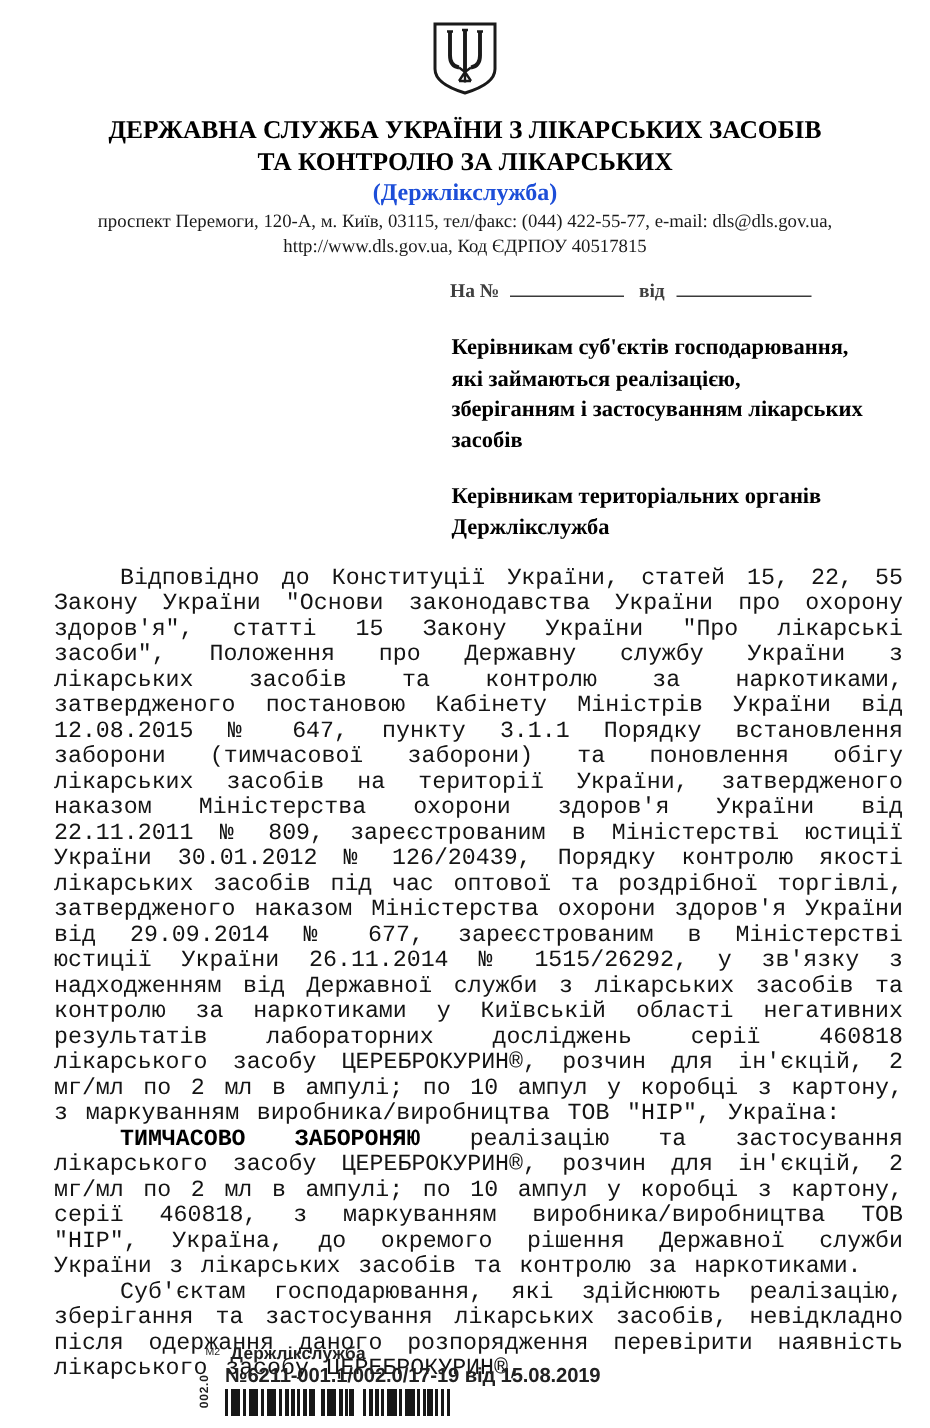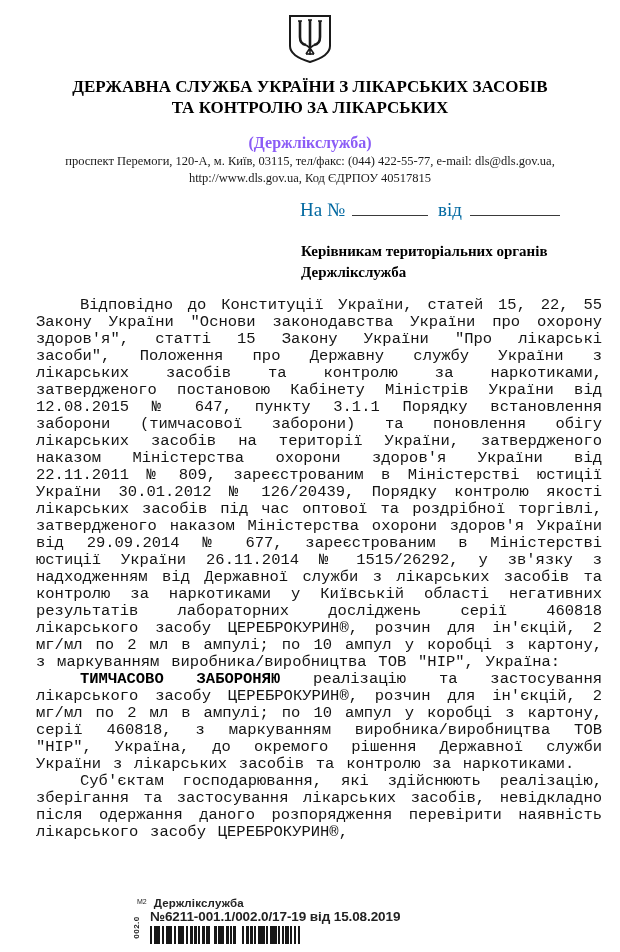--- a/index.html
+++ b/index.html
@@ -15,28 +15,29 @@
   }
   
   .header { text-align:center; padding-top:14px; }
   .emblem { height:52px; }
   .emblem svg { display:inline-block; }
   .org1 {
     font-weight:bold; font-size:17px; line-height:21px;
     color:#000;
   }
   .org1.first { margin-top:10px; }
-  .org2 { font-weight:bold; font-size:16px; line-height:20px; color:#8b5cf6; margin-top:15px; }
+  .org2 { font-weight:bold; font-size:16px; line-height:20px; color:#1d4ed8; margin-top:1px; }
   .addr { font-size:12.5px; line-height:15.5px; margin-top:1px; }
   .u { }
   
   .refline {
     margin:13px 0 0 300px;
-    font-size:19px; color:#0369a1;
+    font-size:13px; color:#404040;
     white-space:nowrap;
+    font-weight:bold;
   }
   .blank {
     display:inline-block; height:13px;
     border-bottom:1.2px solid #3a3a3a;
     vertical-align:baseline;
   }
   .blank1 { width:76px; margin:0 10px 0 7px; }
   .blank2 { width:90px; margin-left:8px; }
   
   .addressees {
@@ -122,20 +123,26 @@
     <div class="org2">(Держлікслужба)</div>
     <div class="addr"><span>проспект Перемоги, 120-А, м. Київ, 03115, тел/факс: (044) 422-55-77, e-mail: </span><span class="u">dls@dls.gov.ua</span><span>,</span></div>
     <div class="addr"><span class="u">http://www.dls.gov.ua,</span><span> Код ЄДРПОУ 40517815</span></div>
   </div>
 
   <div class="refline">
     <span>На №</span><span class="blank blank1"></span><span>від</span><span class="blank blank2"></span>
   </div>
 
   <div class="addressees">
+    <div class="group">
+      <div>Керівникам суб'єктів господарювання,</div>
+      <div>які займаються реалізацією,</div>
+      <div>зберіганням і застосуванням лікарських</div>
+      <div>засобів</div>
+    </div>
     <div class="group g2">
       <div>Керівникам територіальних органів</div>
       <div>Держлікслужба</div>
     </div>
   </div>
 
 
   <div class="body">
     <p>Відповідно до Конституції України, статей 15, 22, 55 Закону України "Основи законодавства України про охорону здоров'я", статті 15 Закону України "Про лікарські засоби", Положення про Державну службу України з лікарських засобів та контролю за наркотиками, затвердженого постановою Кабінету Міністрів України від 12.08.2015 № 647, пункту 3.1.1 Порядку встановлення заборони (тимчасової заборони) та поновлення обігу лікарських засобів на території України, затвердженого наказом Міністерства охорони здоров'я України від 22.11.2011 № 809, зареєстрованим в Міністерстві юстиції України 30.01.2012 № 126/20439, Порядку контролю якості лікарських засобів під час оптової та роздрібної торгівлі, затвердженого наказом Міністерства охорони здоров'я України від 29.09.2014 № 677, зареєстрованим в Міністерстві юстиції України 26.11.2014 № 1515/26292, у зв'язку з надходженням від Державної служби з лікарських засобів та контролю за наркотиками у Київській області негативних результатів лабораторних досліджень серії 460818 лікарського засобу ЦЕРЕБРОКУРИН®, розчин для ін'єкцій, 2 мг/мл по 2 мл в ампулі; по 10 ампул у коробці з картону, з маркуванням виробника/виробництва ТОВ "НІР", Україна:</p>
     <p><b>ТИМЧАСОВО ЗАБОРОНЯЮ</b><span> реалізацію та застосування лікарського засобу ЦЕРЕБРОКУРИН®, розчин для ін'єкцій, 2 мг/мл по 2 мл в ампулі; по 10 ампул у коробці з картону, серії 460818, з маркуванням виробника/виробництва ТОВ "НІР", Україна, до окремого рішення Державної служби України з лікарських засобів та контролю за наркотиками.</span></p>

